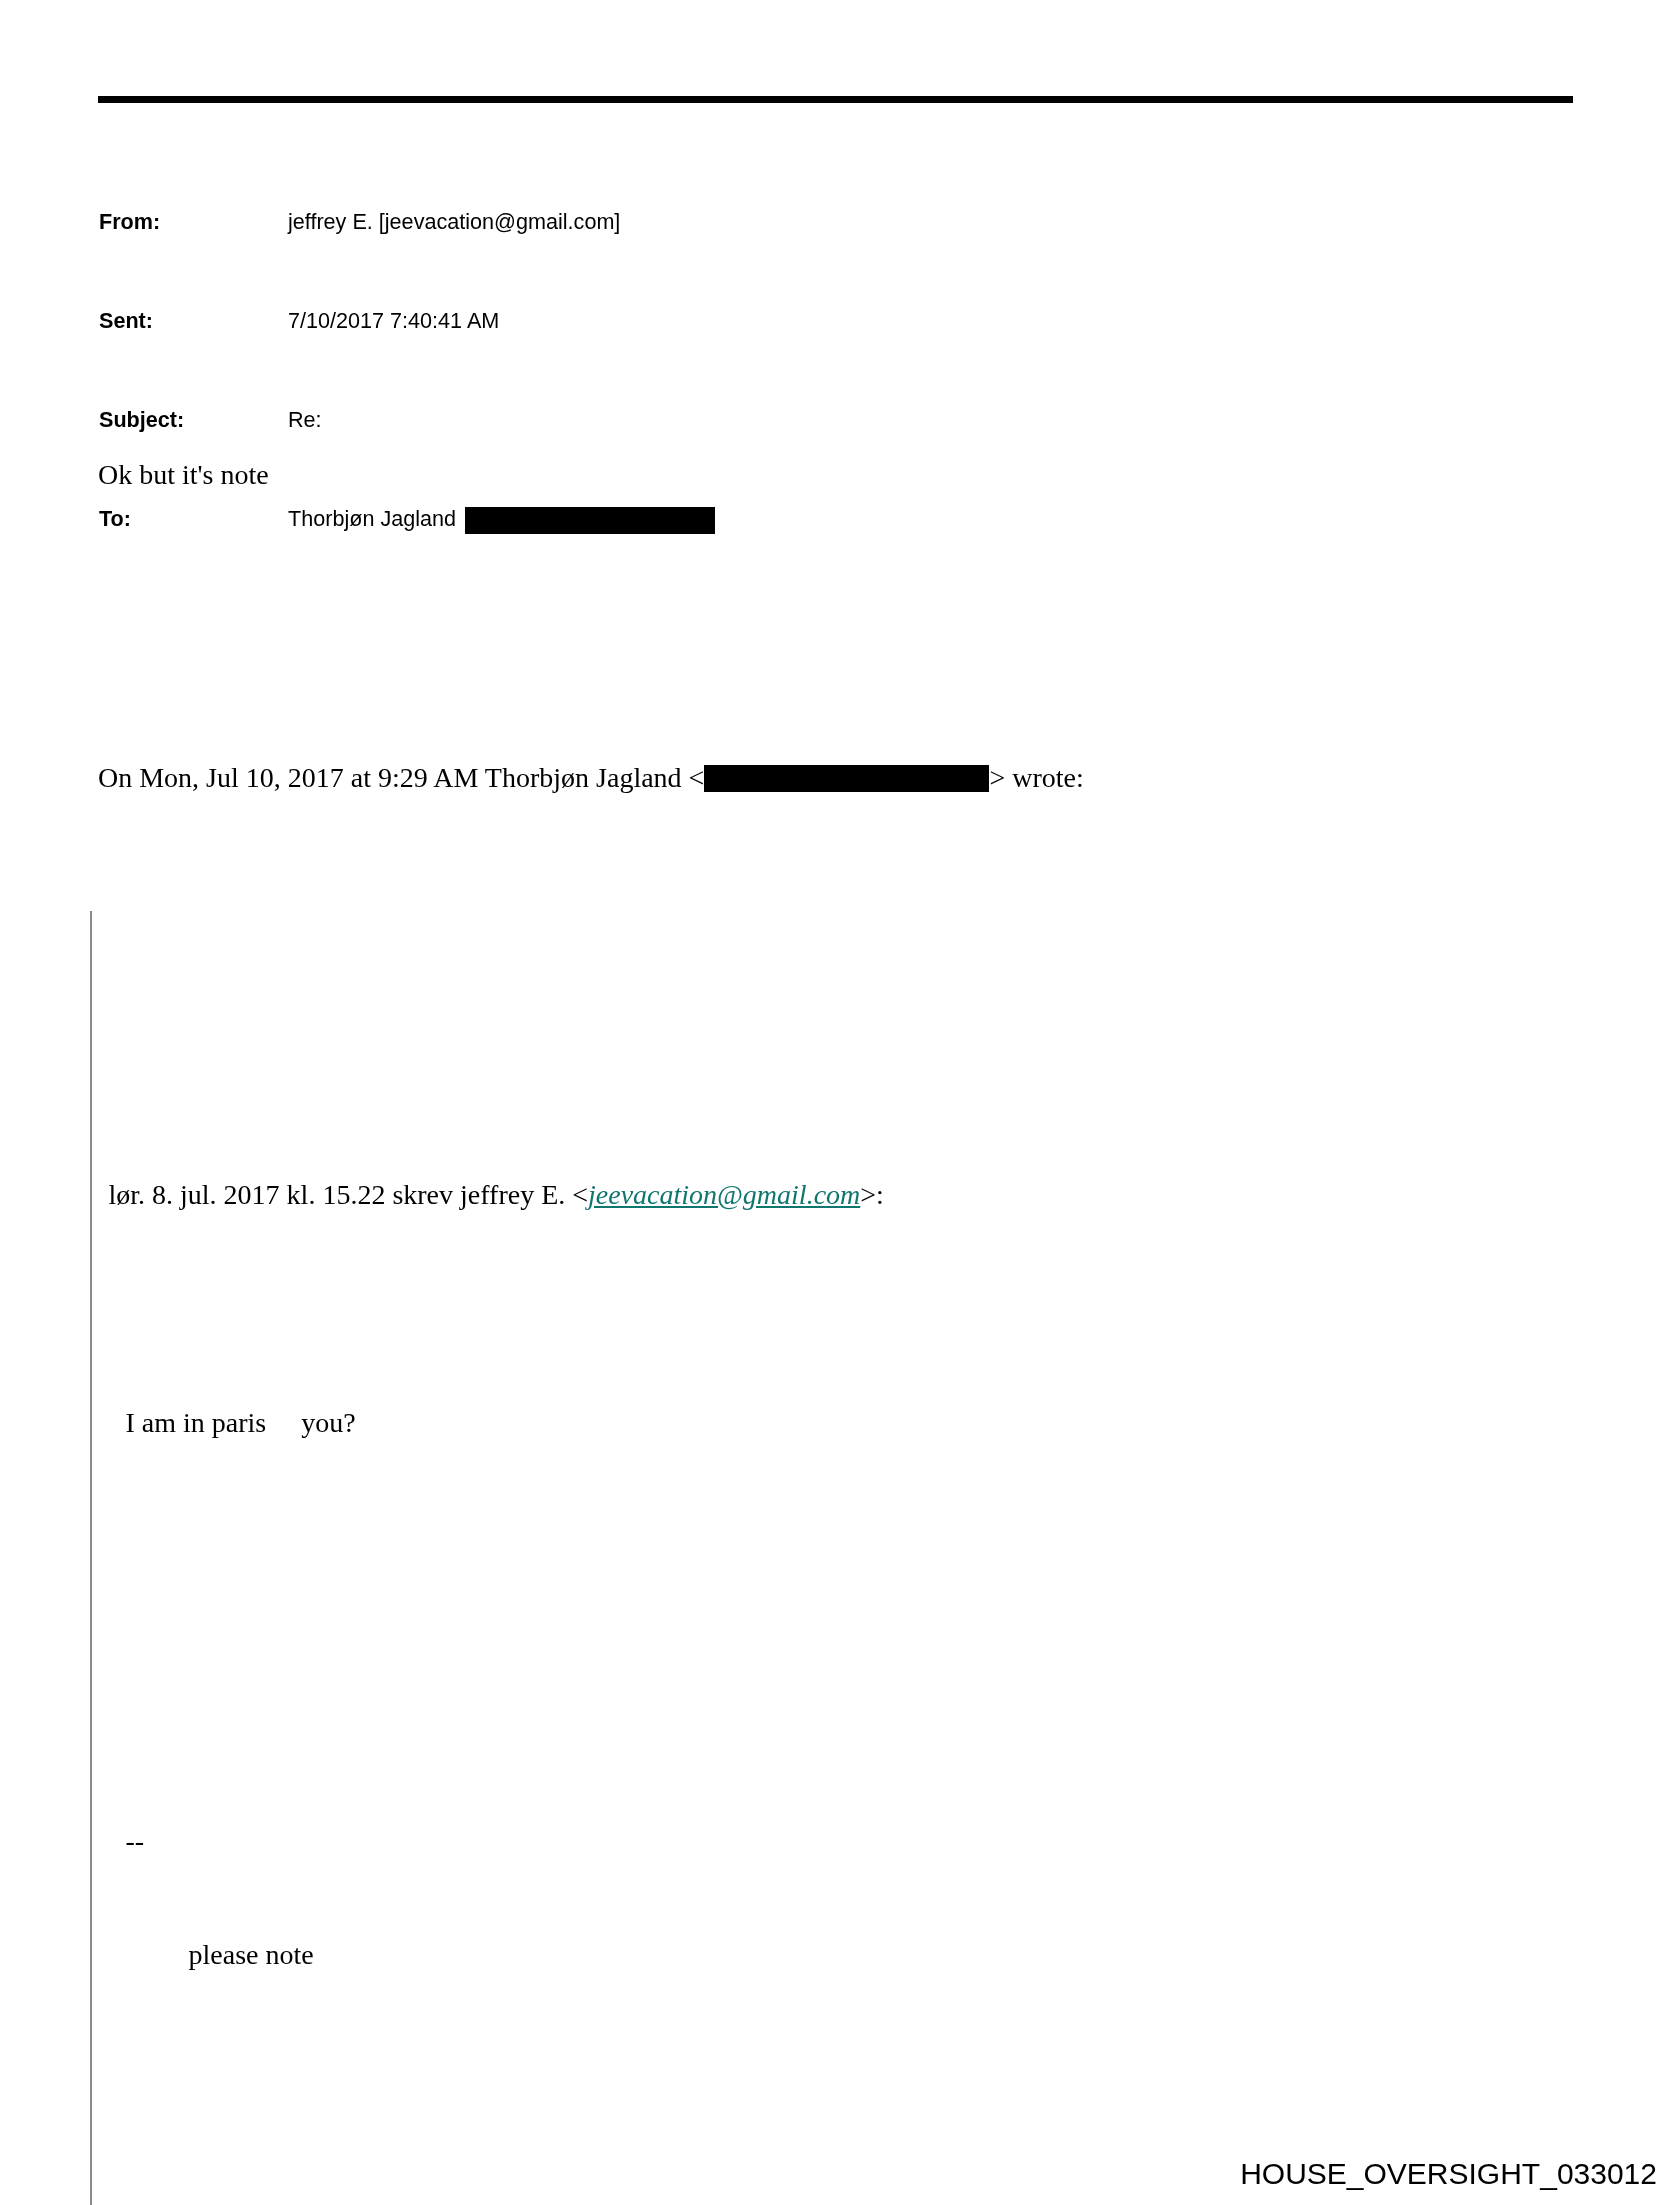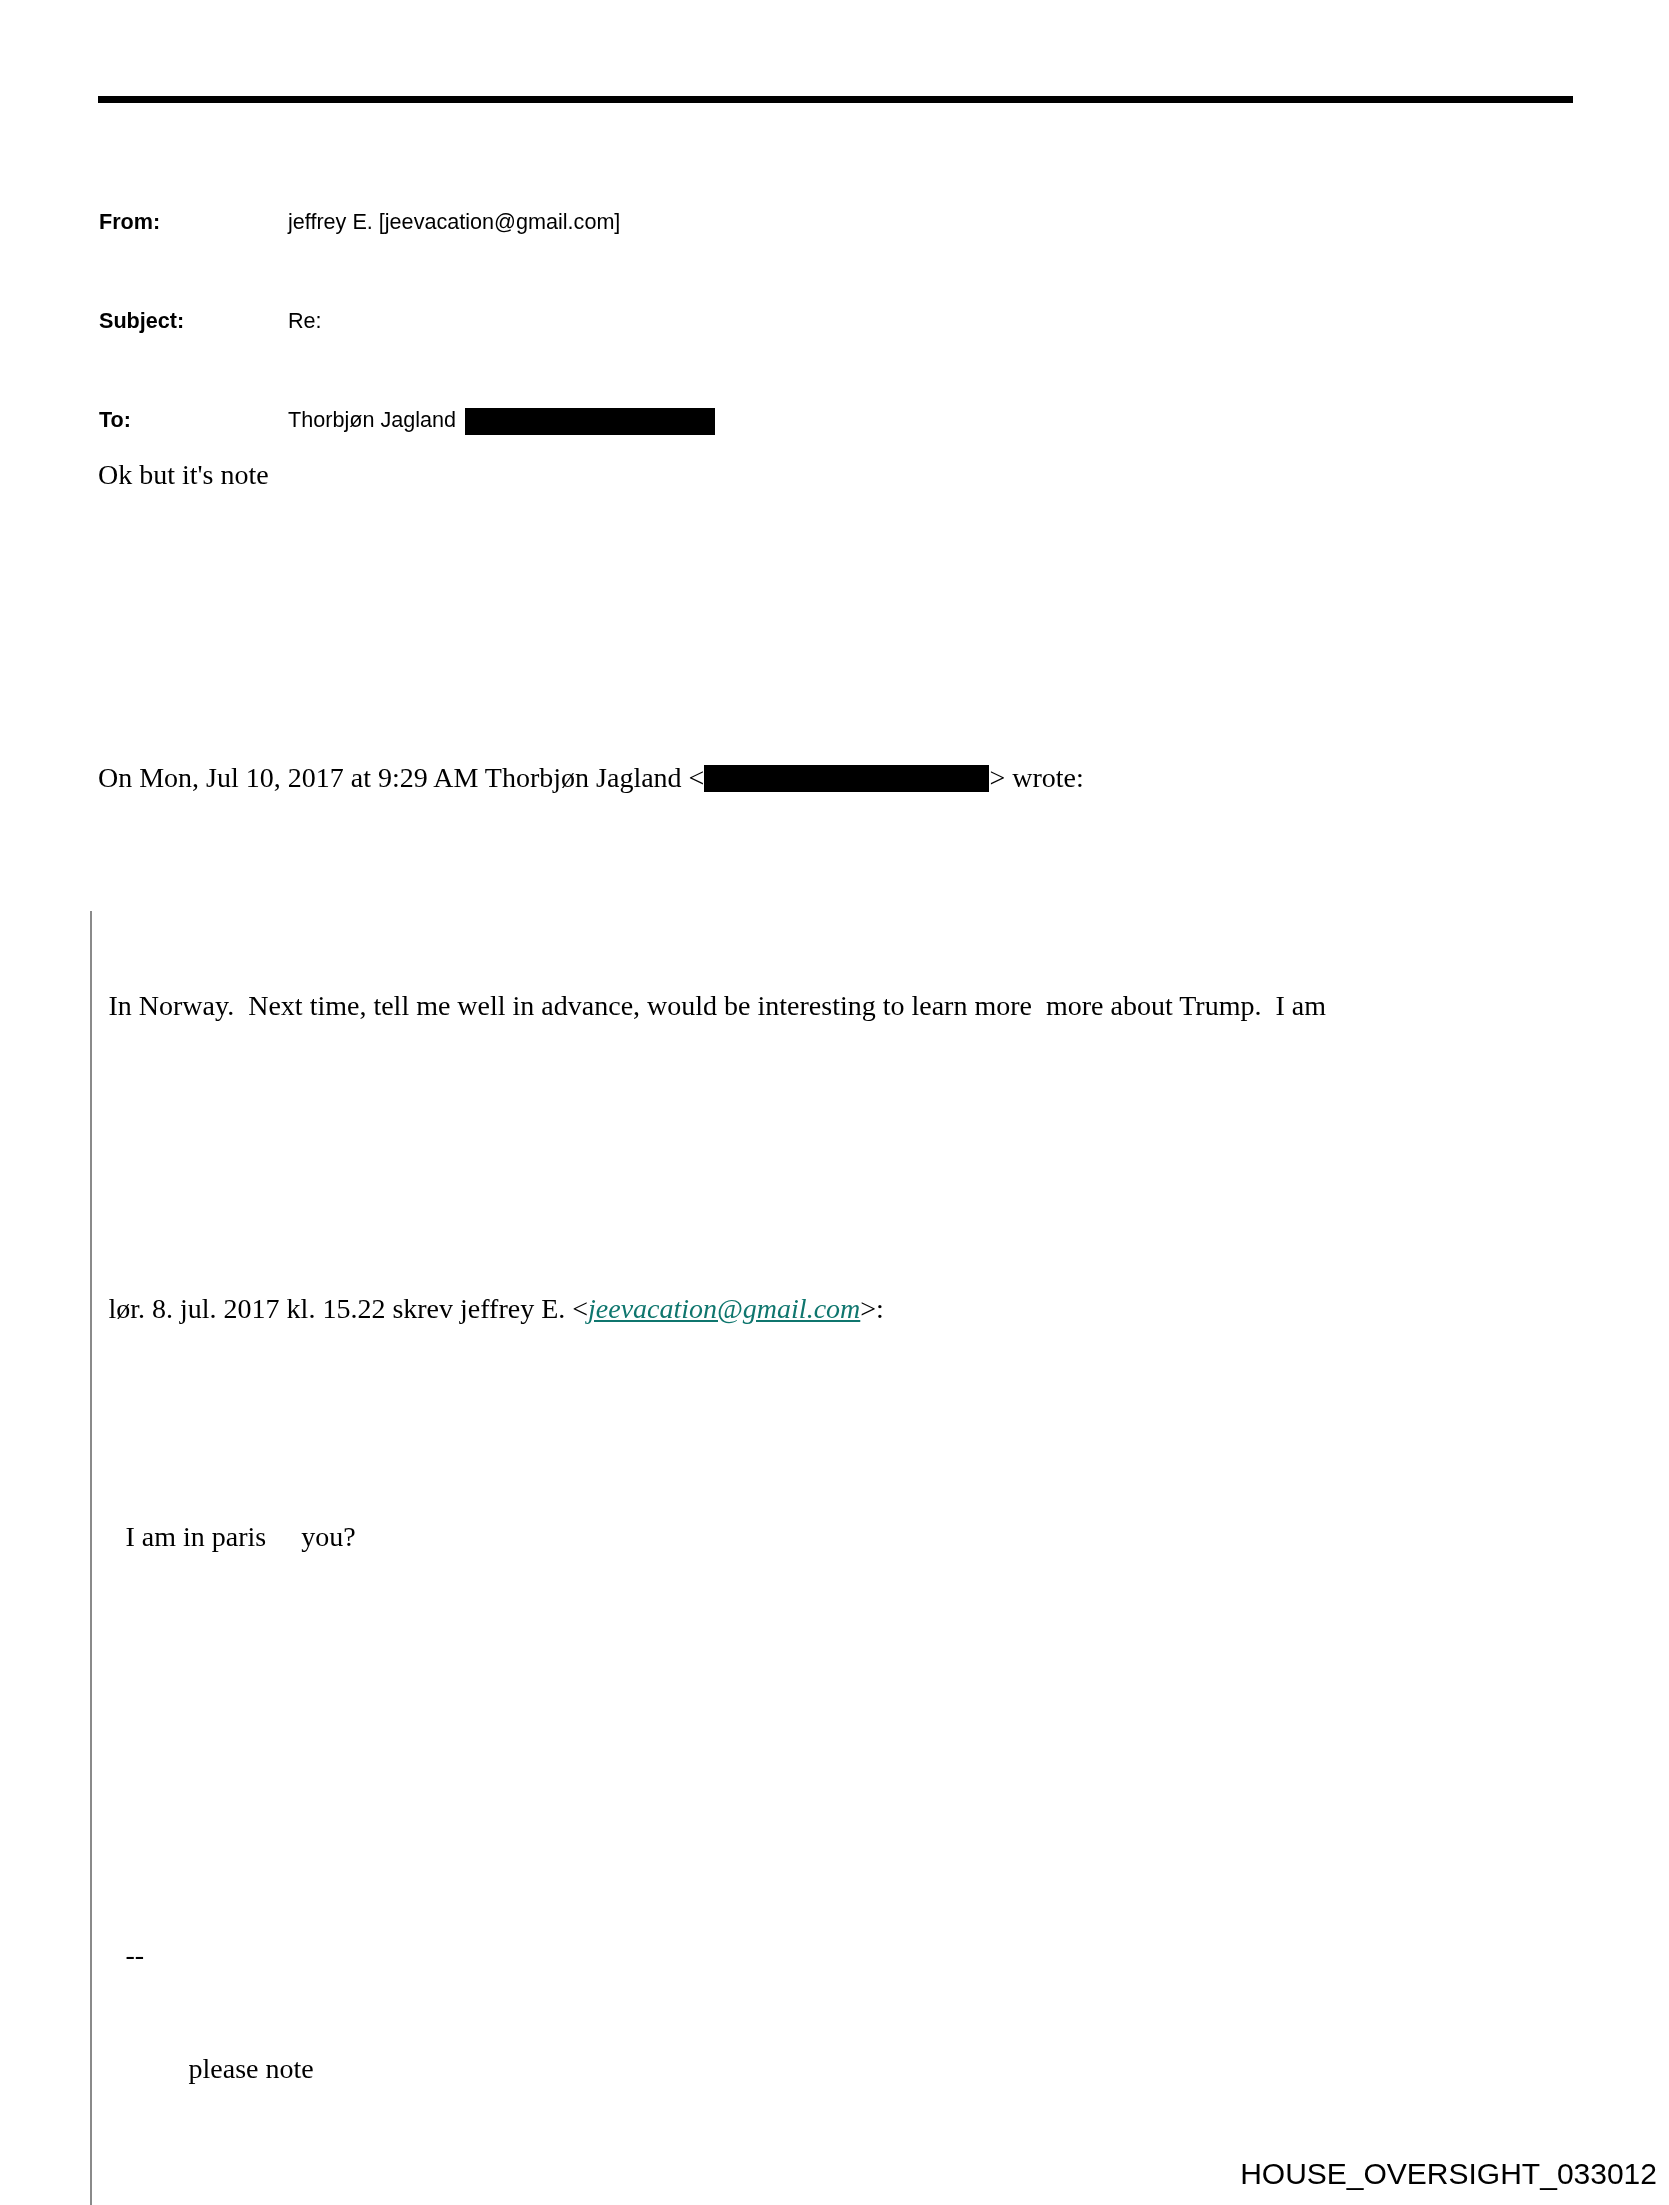--- a/index.html
+++ b/index.html
@@ -89,39 +89,42 @@
 <div class="page">
 
   <div class="top-rule"></div>
 
   <div class="mail-header">
     <div class="hdr-row">
       <span class="hdr-label">From:</span>
       <span class="hdr-value">jeffrey E. [jeevacation@gmail.com]</span>
     </div>
     <div class="hdr-row">
+      <span class="hdr-label">Sent:</span>
+      <span class="hdr-value">7/10/2017 7:40:41 AM</span>
+    </div>
+    <div class="hdr-row">
       <span class="hdr-label">Subject:</span>
       <span class="hdr-value">Re:</span>
     </div>
     <div class="hdr-row">
       <span class="hdr-label">To:</span>
       <span class="hdr-value"><span>Thorbjøn Jagland</span><span class="redaction to-bar"></span></span>
     </div>
   </div>
 
   <div class="email-body">
 
     <div>Ok but it's note</div>
 
     <div class="gap-1"></div>
 
     <div><span>On Mon, Jul 10, 2017 at 9:29 AM Thorbjøn Jagland &lt;</span><span class="redaction wrote-bar"></span><span>&gt; wrote:</span></div>
 
     <blockquote class="quote-l1">
-      <div>In Norway.  Next time, tell me well in advance, would be interesting to learn more  more about Trump.  I am</div>
 
       <div class="gap-1"></div>
 
       <div><span>lør. 8. jul. 2017 kl. 15.22 skrev jeffrey E. &lt;</span><a class="link">jeevacation@gmail.com</a><span>&gt;:</span></div>
 
       <div class="quote-l2">
         <div>I am in paris     you?</div>
 
         <div class="gap-2"></div>
 

